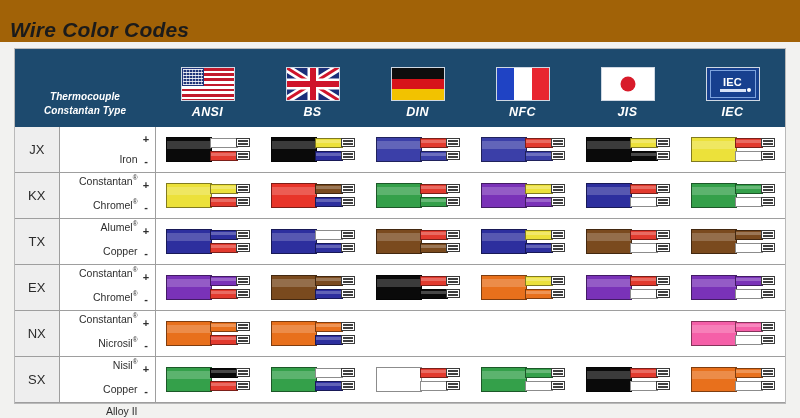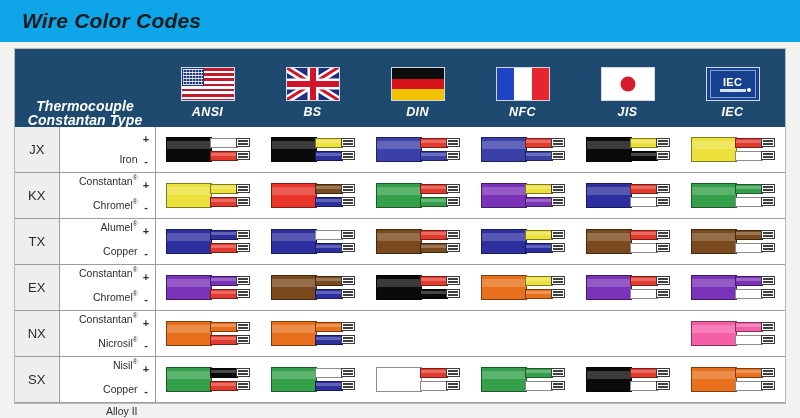--- a/index.html
+++ b/index.html
@@ -5,21 +5,21 @@
   html,body{margin:0;padding:0;}
   body{
     width:800px;height:418px;overflow:hidden;
     background:#f2f2f0;
     font-family:"Liberation Sans", sans-serif;
     color:#222;
   }
   #page{position:relative;width:800px;height:418px;box-sizing:border-box;}
 
   
-  .title-bar{height:42px;display:flex;align-items:center;padding-left:22px;background:#0ea5e9;}
+  .title-bar{height:42px;display:flex;align-items:flex-end;padding-left:10px;background:#a16207;}
   .title-bar h1{
     margin:0;font-size:21px;font-weight:bold;font-style:italic;
     letter-spacing:.2px;color:#1b1b1b;
   }
 
   
   .table-wrap{
     position:absolute;left:14px;top:48px;width:772px;height:356px;
     background:#ffffff;border:1px solid #b9b9b9;box-sizing:border-box;
   }
@@ -31,22 +31,22 @@
   thead tr{background:#1d4a6e;}
   th.hdr{
     background:#1d4a6e;color:#ffffff;height:78px;vertical-align:bottom;
     text-align:center;
   }
   th.hdr-left{
     background:#1d4a6e;color:#ffffff;height:78px;vertical-align:bottom;
     text-align:center;
   }
   .hdr-left-inner{
-    font-size:14px;font-weight:bold;font-style:italic;line-height:14px;
-    letter-spacing:.1px;
+    font-size:10px;font-weight:bold;font-style:italic;line-height:14px;
+    padding-bottom:9px;letter-spacing:.1px;
   }
   .hdr-cell{display:flex;flex-direction:column;align-items:center;justify-content:flex-end;height:78px;}
   .hdr-label{font-size:12.5px;font-weight:bold;font-style:italic;padding:4px 0 8px 0;letter-spacing:.4px;}
 
   
   .flag{
     width:54px;height:34px;border:1px solid #cfd8e3;box-sizing:border-box;
     position:relative;overflow:hidden;background:#fff;
   }
   

